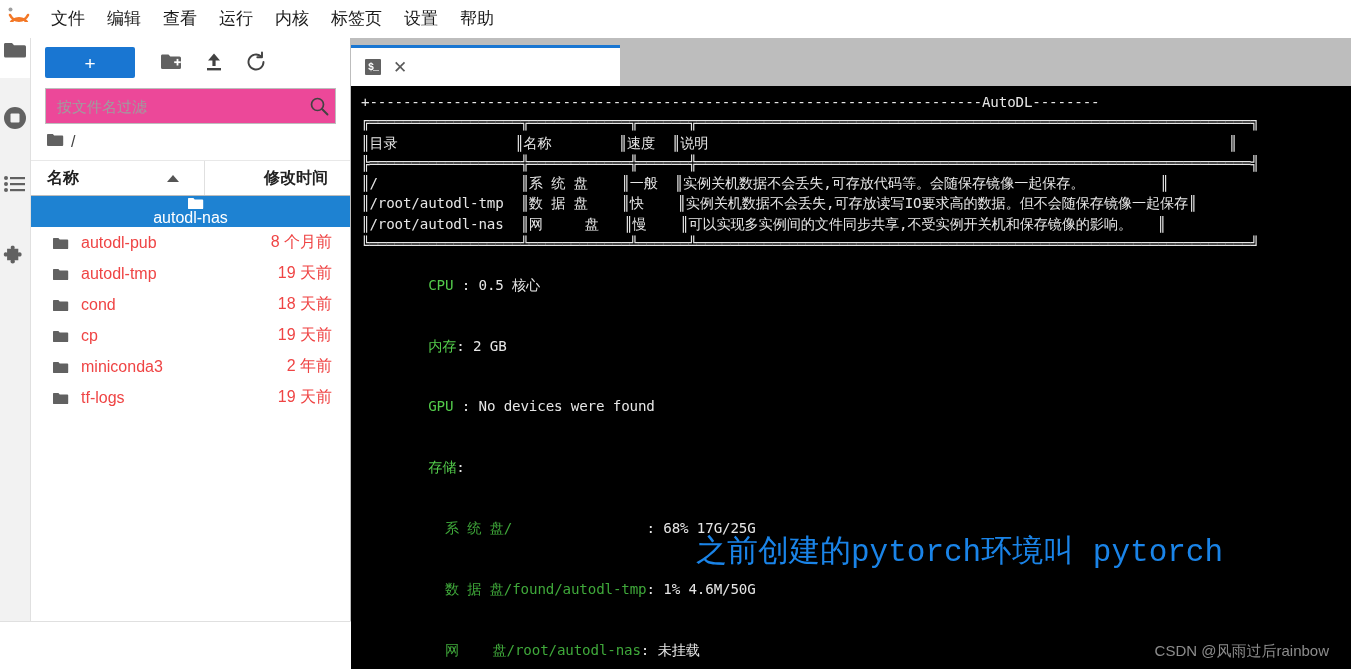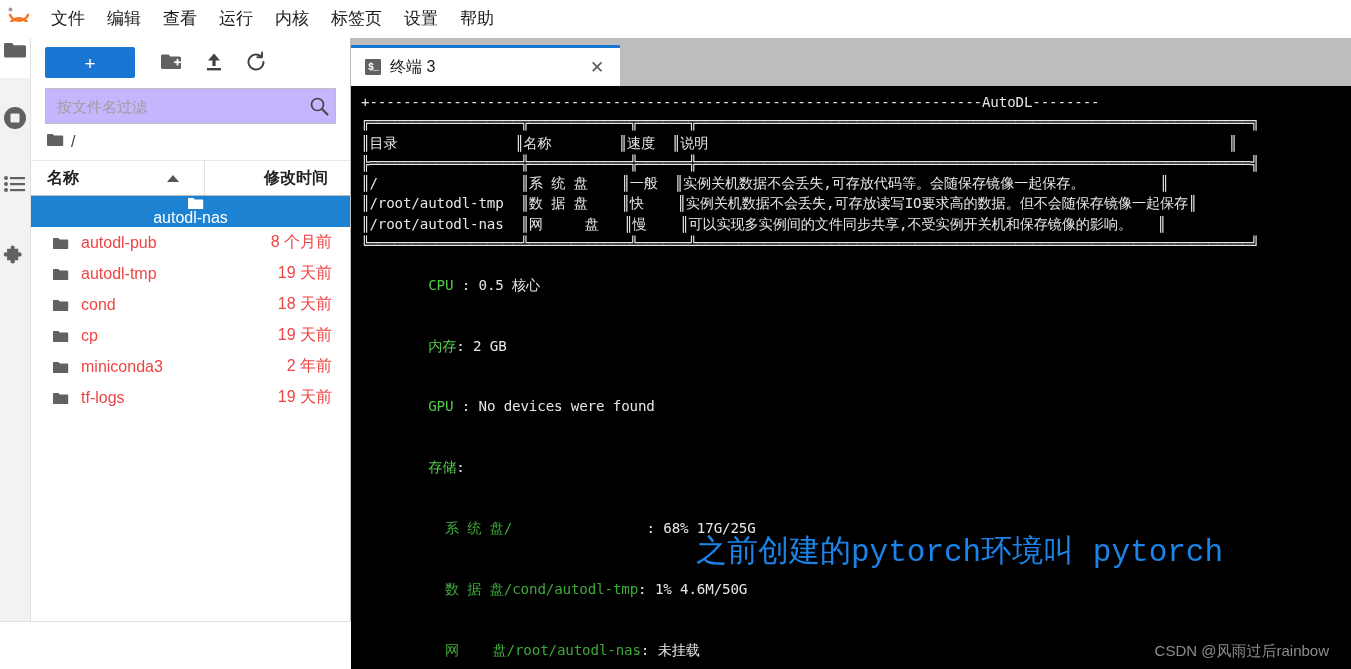--- a/index.html
+++ b/index.html
@@ -90,21 +90,21 @@
     cursor: pointer;
   }
   .fb-tool svg { display:block; }
 
   .fb-filter-wrap {
     margin: 2px 14px 0 14px;
     height: 36px;
     border: 1px solid #bdbdbd;
     display: flex; align-items: center;
     box-sizing: border-box;
-    background: #c4b5fd;
+    background: #ec4899;
   }
   .fb-filter-input {
     flex: 1;
     border: none; outline: none;
     font-size: 15px;
     color: #333;
     padding-left: 11px;
     font-family: "Liberation Sans", sans-serif;
     background: transparent;
   }
@@ -459,21 +459,20 @@
         <span class="r-name">tf-logs</span>
         <span class="r-time">19 天前</span>
       </div>
     </div>
   </div>
 
   <div class="dock">
     <div class="tabbar">
       <div class="tab">
         <span class="tab-icon">$_</span>
-        <span class="tab-title">终端 3</span>
         <span class="tab-close">✕</span>
       </div>
     </div>
   </div>
 
   <div class="terminal">
     <div class="term-inner">
 
       <div class="term-line white">+-------------------------------------------------------------------------AutoDL--------</div>
 
@@ -494,21 +493,21 @@
       <div class="term-line">
         <span class="green">GPU </span><span class="white">: </span><span class="white">No devices were found</span>
       </div>
       <div class="term-line">
         <span class="green">存储</span><span class="white">:</span>
       </div>
       <div class="term-line">
         <span class="green2">  系 统 盘/</span><span class="white">                </span><span class="white">: </span><span class="white">68% 17G/25G</span>
       </div>
       <div class="term-line">
-        <span class="green2">  数 据 盘</span><span class="green2">/cond/autodl-tmp</span><span class="white">: </span><span class="white">1% 4.6M/50G</span>
+        <span class="green2">  数 据 盘</span><span class="green2">/found/autodl-tmp</span><span class="white">: </span><span class="white">1% 4.6M/50G</span>
       </div>
       <div class="term-line">
         <span class="green2">  网    盘</span><span class="green2">/root/autodl-nas</span><span class="white">: </span><span class="white">未挂载</span>
       </div>
 
     </div>
 
     <div class="term-annotation">之前创建的pytorch环境叫 pytorch</div>
     <div class="watermark">CSDN @风雨过后rainbow</div>
   </div>

